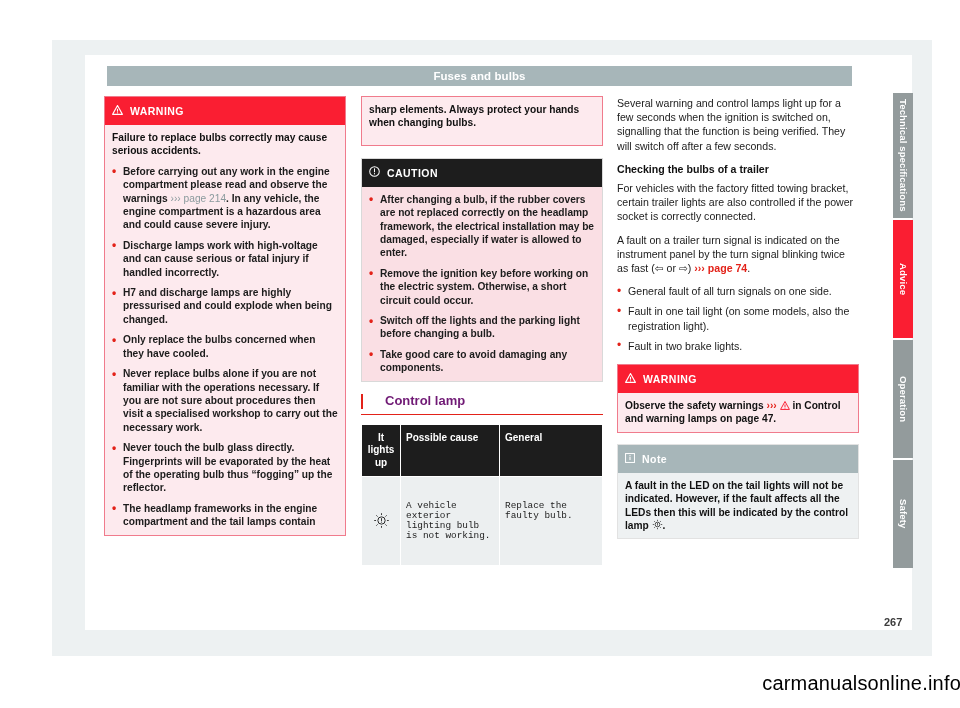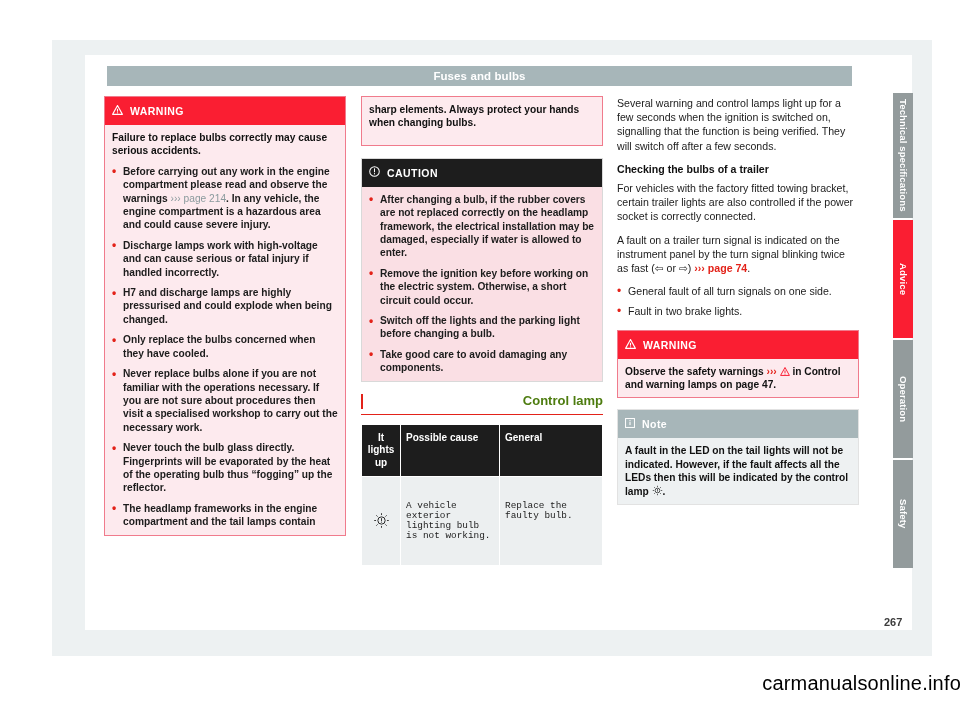--- a/index.html
+++ b/index.html
@@ -138,26 +138,25 @@
     padding-bottom: 5px;
     border-bottom: 1px solid #e32219;
   }
   .sec-head-wrap::before {
     content: "";
     position: absolute;
     left: 0; top: 1px; bottom: 5px;
     width: 2px; background: #e32219;
   }
   .sec-head {
-    padding-left: 7px;
+    padding-left: 24px;
     font-size: 13px;
     font-weight: bold;
-    color: #4d7c0f;
+    color: #701a75;
     line-height: 16px;
-    text-align: right;
   }
 
   
   table.clamp {
     width: 242px;
     border-collapse: separate;
     border-spacing: 1px;
     table-layout: fixed;
   }
   table.clamp th {
@@ -333,20 +332,21 @@
 
     <p class="body-p">Several warning and control lamps light up for a few seconds when the ignition is switched on, signalling that the function is being verified. They will switch off after a few seconds.</p>
 
     <div class="body-h">Checking the bulbs of a trailer</div>
 
     <p class="body-p">For vehicles with the factory fitted towing bracket, certain trailer lights are also controlled if the power socket is correctly connected.</p>
 
     <p class="body-p"><span>A fault on a trailer turn signal is indicated on the instrument panel by the turn signal blinking twice as fast (</span><span>⇦</span><span> or </span><span>⇨</span><span>) </span><span class="xref">›››</span><span class="xref"> page 74</span><span>.</span></p>
 
     <div class="bullet-row">General fault of all turn signals on one side.</div>
+    <div class="bullet-row">Fault in one tail light (on some models, also the registration light).</div>
     <div class="bullet-row" style="margin-bottom:11px;">Fault in two brake lights.</div>
 
     <div class="box box-warning">
       <div class="box-head">
         <span class="hicon">
           <svg width="11" height="10" viewBox="0 0 12 11" aria-hidden="true">
             <path d="M6 0.6 L11.4 10.3 L0.6 10.3 Z" fill="none" stroke="#ffffff" stroke-width="1.2" stroke-linejoin="round"></path>
             <rect x="5.4" y="4.2" width="1.2" height="3.1" fill="#ffffff"></rect>
             <rect x="5.4" y="8.1" width="1.2" height="1.1" fill="#ffffff"></rect>
           </svg>

